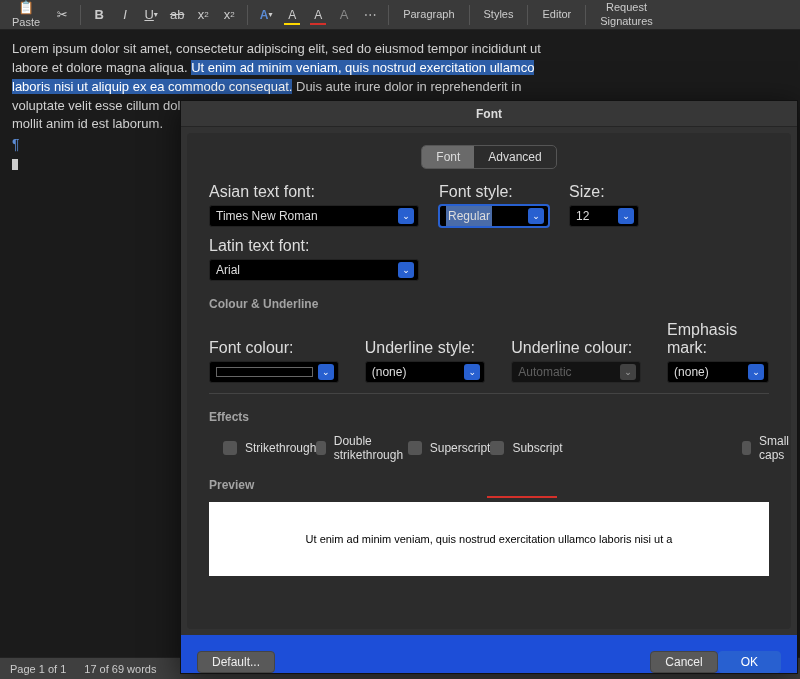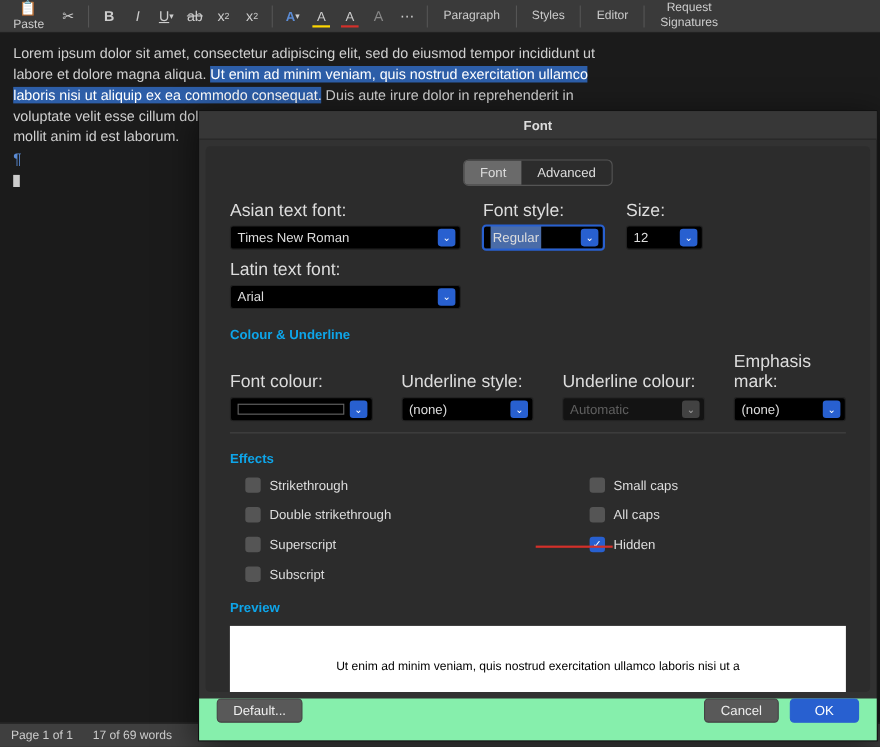--- a/index.html
+++ b/index.html
@@ -27,30 +27,30 @@
   .seg{display:flex;border:1px solid #555;border-radius:5px;overflow:hidden}
   .seg div{padding:4px 14px;font-size:12px;color:#ddd}
   .seg .active{background:#6a6a6a}
   .row{display:flex;gap:20px;margin-bottom:10px;align-items:flex-end}
   .field{display:flex;flex-direction:column;gap:4px}
   .field label{font-size:16px;color:#ddd}
   .sel-box{height:22px;background:#000000;border:1px solid #222;border-radius:3px;display:flex;align-items:center;justify-content:space-between;padding:0 4px 0 6px;font-size:12px;color:#ddd}
   .sel-arrow{width:16px;height:16px;background:#2860d0;border-radius:3px;display:flex;align-items:center;justify-content:center;color:#fff;font-size:9px}
   .sel-arrow.dis{background:#555}
   .sel-box.focus{outline:2px solid #2860d0;outline-offset:-1px}
-  .section-h{font-weight:600;color:#0ea5e9;font-size:12px;margin:16px 0 10px 0}
+  .section-h{font-weight:600;color:#a3a3a3;font-size:12px;margin:16px 0 10px 0}
   hr.sep{border:none;border-top:1px solid #444;margin:4px 0 0 0}
   .effects{display:flex;gap:60px;margin-top:6px;padding-left:14px}
-  .eff-col{display:flex;flex-direction:column;gap:13px}
+  .eff-col{display:flex;flex-direction:row;gap:0}
   .chk{display:flex;align-items:center;gap:8px;font-size:12px;color:#ddd}
   .chk-box{width:14px;height:14px;background:#555;border-radius:3px;display:flex;align-items:center;justify-content:center;color:#fff;font-size:10px}
   .chk-box.on{background:#2860d0}
   .hl{position:absolute;height:2px;background:#d4302a}
   .preview-box{background:#fff;height:74px;margin-top:8px;display:flex;align-items:center;justify-content:center;color:#000;font-size:11px;padding:0 12px;overflow:hidden;white-space:nowrap}
-  .dlg-foot{height:38px;display:flex;align-items:flex-start;padding:0 16px;gap:10px;background:#86efac}
+  .dlg-foot{height:38px;display:flex;align-items:flex-end;padding:0 16px;background:#1d4ed8}
   .btn{height:22px;padding:0 14px;border-radius:4px;background:#595959;color:#eee;font-size:12px;display:flex;align-items:center;border:1px solid #444}
   .btn.primary{background:#2860d0;border-color:#2860d0;color:#fff;padding:0 22px}
   .spacer{flex:1}
   .color-swatch{width:100%;height:10px;background:#000;border:1px solid #666}
   .dim{color:#888}
 </style>
 </head>
 <body>
 
 <div class="toolbar">

